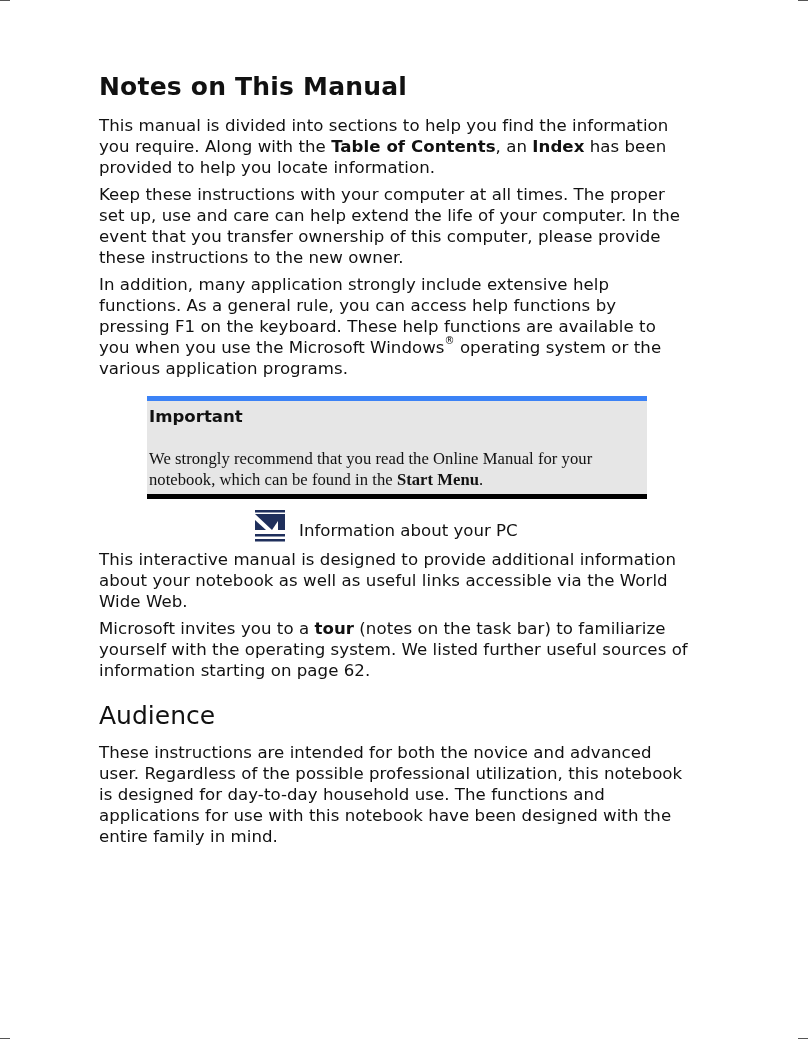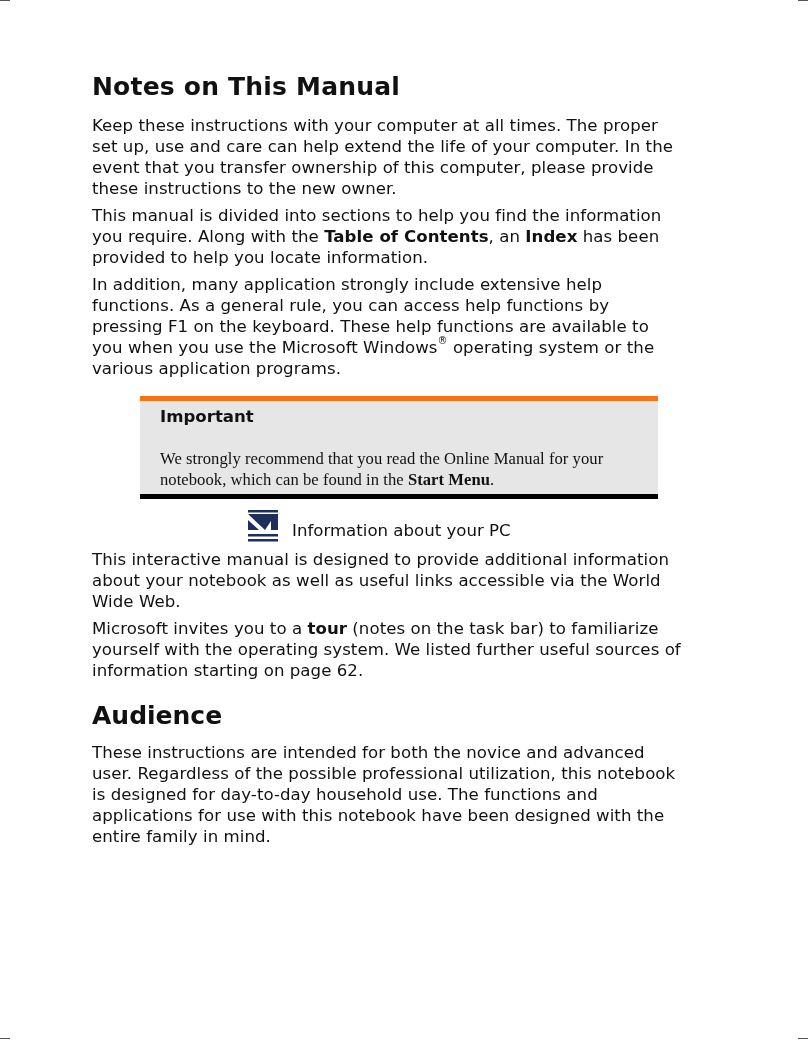--- a/index.html
+++ b/index.html
@@ -6,67 +6,67 @@
   body {
     width: 808px; height: 1045px; position: relative; overflow: hidden;
     font-family: "DejaVu Sans", sans-serif; color: #111;
   }
   .crop { position: absolute; background: #555; }
   .crop.tl { left: 0; top: 0; width: 10px; height: 1px; }
   .crop.tr { right: 0; top: 0; width: 10px; height: 1px; }
   .crop.bl { left: 0; bottom: 6px; width: 10px; height: 1px; }
   .crop.br { right: 0; bottom: 6px; width: 10px; height: 1px; }
 
-  .page { position: absolute; left: 92px; top: 70px; width: 592px; }
+  .page { position: absolute; left: 99px; top: 70px; width: 592px; }
   h1 {
     font-family: "DejaVu Sans", sans-serif;
     font-size: 25px; font-weight: bold; margin: 0 0 11px 0; line-height: 34px;
     letter-spacing: 0.2px;
   }
   p {
     font-size: 16.6px; line-height: 21px; margin: 0 0 6px 0; letter-spacing: 0.05px;
   }
   p b { font-weight: bold; }
   sup { font-size: 10px; line-height: 0; position: relative; top: -2px; vertical-align: super; }
 
   .note {
     margin: 17px 0 0 48px; width: 496px;
     background: #e6e6e6;
-    border-top: 5px solid #f97316; border-bottom: 5px solid #000;
-    padding: 5px 2px 4px 20px;
+    border-top: 5px solid #3b82f6; border-bottom: 5px solid #000;
+    padding: 5px 2px 4px 2px;
   }
   .note .title { font-weight: bold; font-size: 16.6px; line-height: 21px; margin-bottom: 21px; }
   .note p { margin: 0; font-family: Liberation Serif, serif; }
 
   .info-link {
     display: flex; align-items: center; margin: 9px 0 0 155px; height: 36px; text-align: center;
   }
   .logo { width: 32px; height: 32px; margin-right: 13px; }
   .info-link span { font-size: 16.6px; line-height: 21px; padding-top: 8px; }
 
   .after-link { margin-top: 5px; }
   h2 {
     font-family: "DejaVu Sans", sans-serif;
-    font-size: 25px; font-weight: bold; margin: 18px 0 9px 0; line-height: 34px;
+    font-size: 25px; font-weight: normal; margin: 18px 0 9px 0; line-height: 34px;
   }
 </style>
 </head>
 <body>
 
 <div class="crop tl"></div>
 <div class="crop tr"></div>
 <div class="crop bl"></div>
 <div class="crop br"></div>
 
 <div class="page">
   <h1>Notes on This Manual</h1>
 
+  <p><span>This manual is divided into sections to help you find the information you require. Along with the </span><b>Table of Contents</b><span>, an </span><b>Index</b><span> has been provided to help you locate information.</span></p>
+
   <p>Keep these instructions with your computer at all times. The proper set up, use and care can help extend the life of your computer. In the event that you transfer ownership of this computer, please provide these instructions to the new owner.</p>
-
-  <p><span>This manual is divided into sections to help you find the information you require. Along with the </span><b>Table of Contents</b><span>, an </span><b>Index</b><span> has been provided to help you locate information.</span></p>
 
   <p><span>In addition, many application strongly include extensive help functions. As a general rule, you can access help functions by pressing F1 on the keyboard. These help functions are available to you when you use the Microsoft Windows</span><sup>®</sup><span> operating system or the various application programs.</span></p>
 
   <div class="note">
     <div class="title">Important</div>
     <p><span>We strongly recommend that you read the Online Manual for your notebook, which can be found in the </span><b>Start Menu</b><span>.</span></p>
   </div>
 
   <div class="info-link">
     <svg class="logo" viewBox="0 0 32 32">

